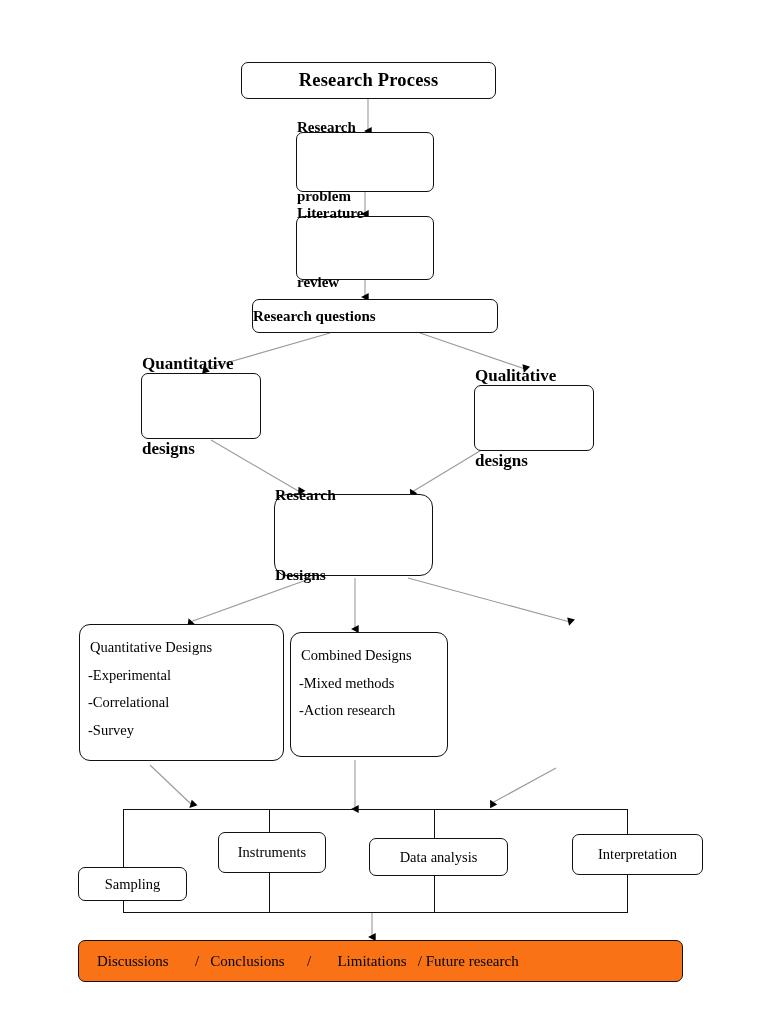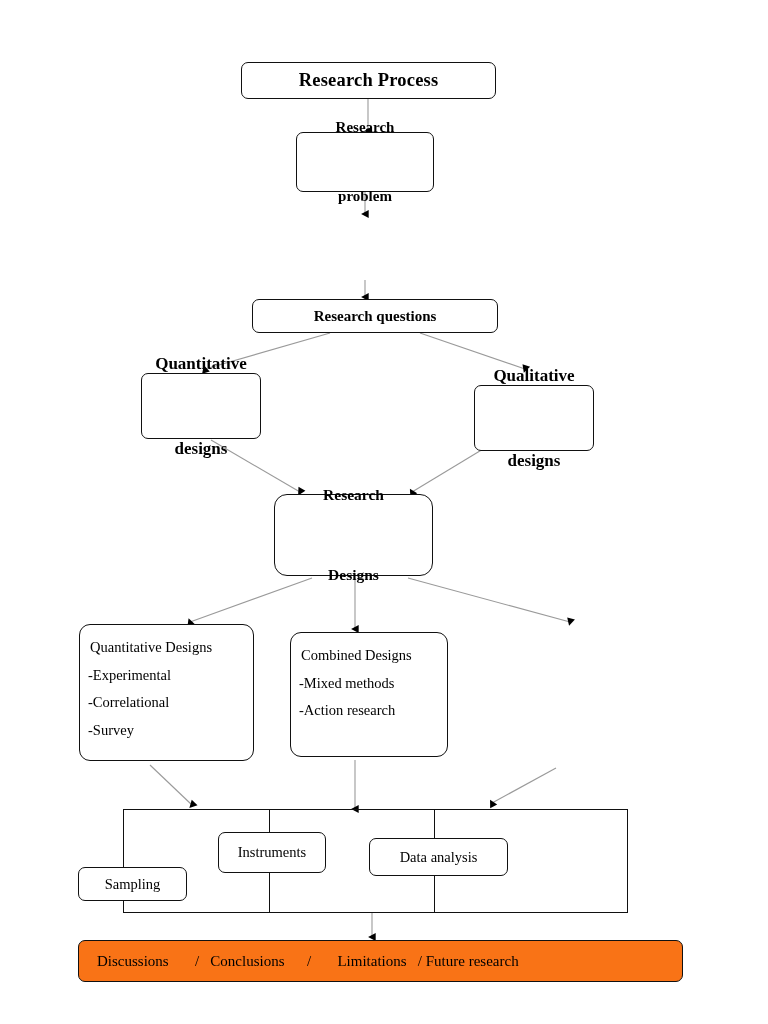--- a/index.html
+++ b/index.html
@@ -42,21 +42,21 @@
     z-index: 5;
   }
   .node .line {
     display: block;
     white-space: nowrap;
   }
 
   
   .bold-node {
     border-radius: 7px;
-    align-items: center;
+    align-items: flex-start;
     text-align: center;
     font-weight: bold;
     gap: 45px;
   }
   .title-node {
     border-radius: 7px;
     align-items: center;
     text-align: center;
     font-weight: bold;
     font-size: 18.5px;
@@ -164,41 +164,45 @@
 
   <div class="node title-node" style="left:241px; top:62px; width:255px; height:37px;">
     <span class="line">Research Process</span>
   </div>
 
   <div class="node bold-node chain-node" style="left:296px; top:132px; width:138px; height:60px;">
     <span class="line">Research</span>
     <span class="line">problem</span>
   </div>
 
+  <div class="node bold-node chain-node" style="left:296px; top:216px; width:138px; height:64px;">
+    <span class="line">Literature</span>
+    <span class="line">review</span>
+  </div>
 
   <div class="node bold-node wide-node" style="left:252px; top:299px; width:246px; height:34px;">
     <span class="line">Research questions</span>
   </div>
 
   <div class="node bold-node branch-node" style="left:141px; top:373px; width:120px; height:66px;">
     <span class="line">Quantitative</span>
     <span class="line">designs</span>
   </div>
 
   <div class="node bold-node branch-node" style="left:474px; top:373px; width:120px; height:66px;margin-top:12px;">
     <span class="line">Qualitative</span>
     <span class="line">designs</span>
   </div>
 
   <div class="node bold-node designs-node" style="left:274px; top:494px; width:159px; height:82px;">
     <span class="line">Research</span>
     <span class="line">Designs</span>
   </div>
 
-  <div class="node detail-node" style="left:79px; top:624px; width:175px; height:137px;">
+  <div class="node detail-node" style="left:79px; top:624px; width:205px; height:137px;">
     <span class="line head">Quantitative Designs</span>
     <span class="line">-Experimental</span>
     <span class="line">-Correlational</span>
     <span class="line">-Survey</span>
   </div>
 
   <div class="node detail-node" style="left:290px; top:632px; width:158px; height:125px;">
     <span class="line head">Combined Designs</span>
     <span class="line">-Mixed methods</span>
     <span class="line">-Action research</span>
@@ -214,18 +218,21 @@
   </div>
 
   <div class="node cell-node" style="left:218px; top:832px; width:108px; height:41px;">
     <span class="line">Instruments</span>
   </div>
 
   <div class="node cell-node" style="left:369px; top:838px; width:139px; height:38px;">
     <span class="line">Data analysis</span>
   </div>
 
+  <div class="node cell-node" style="left:572px; top:834px; width:131px; height:41px;">
+    <span class="line">Interpretation</span>
+  </div>
 
   <div class="final-node" style="left:78px; top:940px; width:605px; height:42px;">
     <span class="line">Discussions       /   Conclusions      /       Limitations   / Future research</span>
   </div>
 
 </div>
 
 </body></html>

